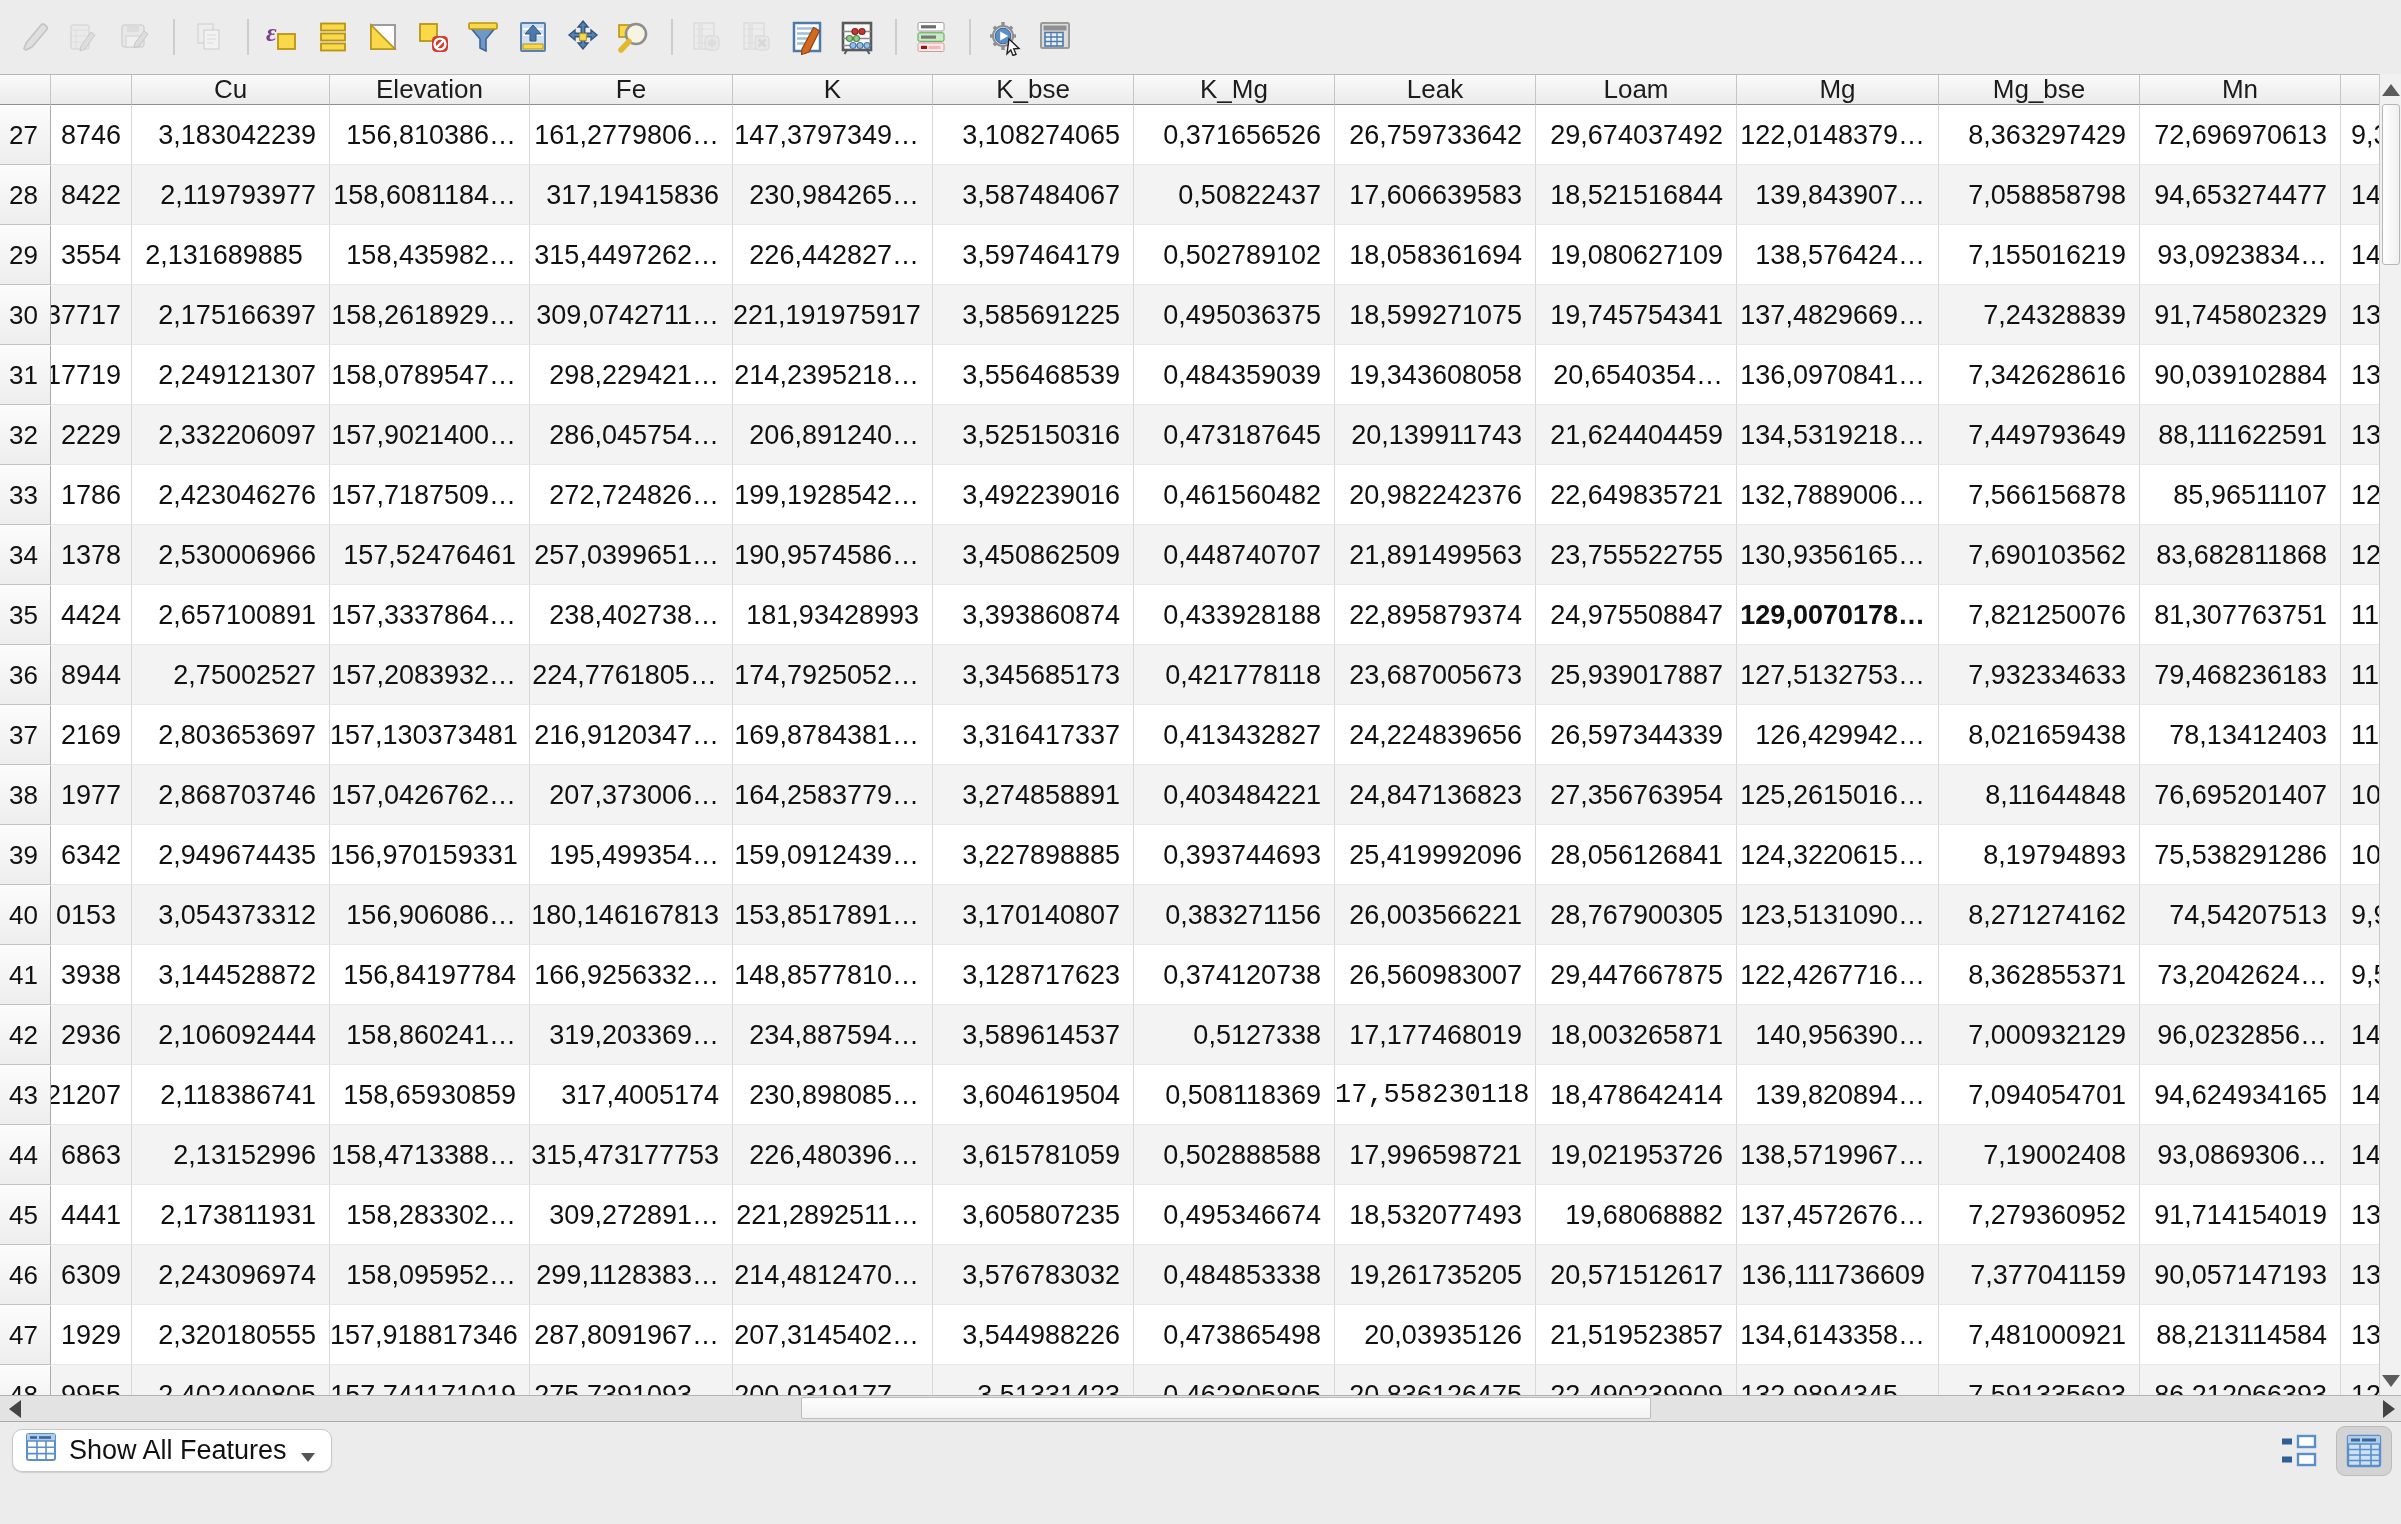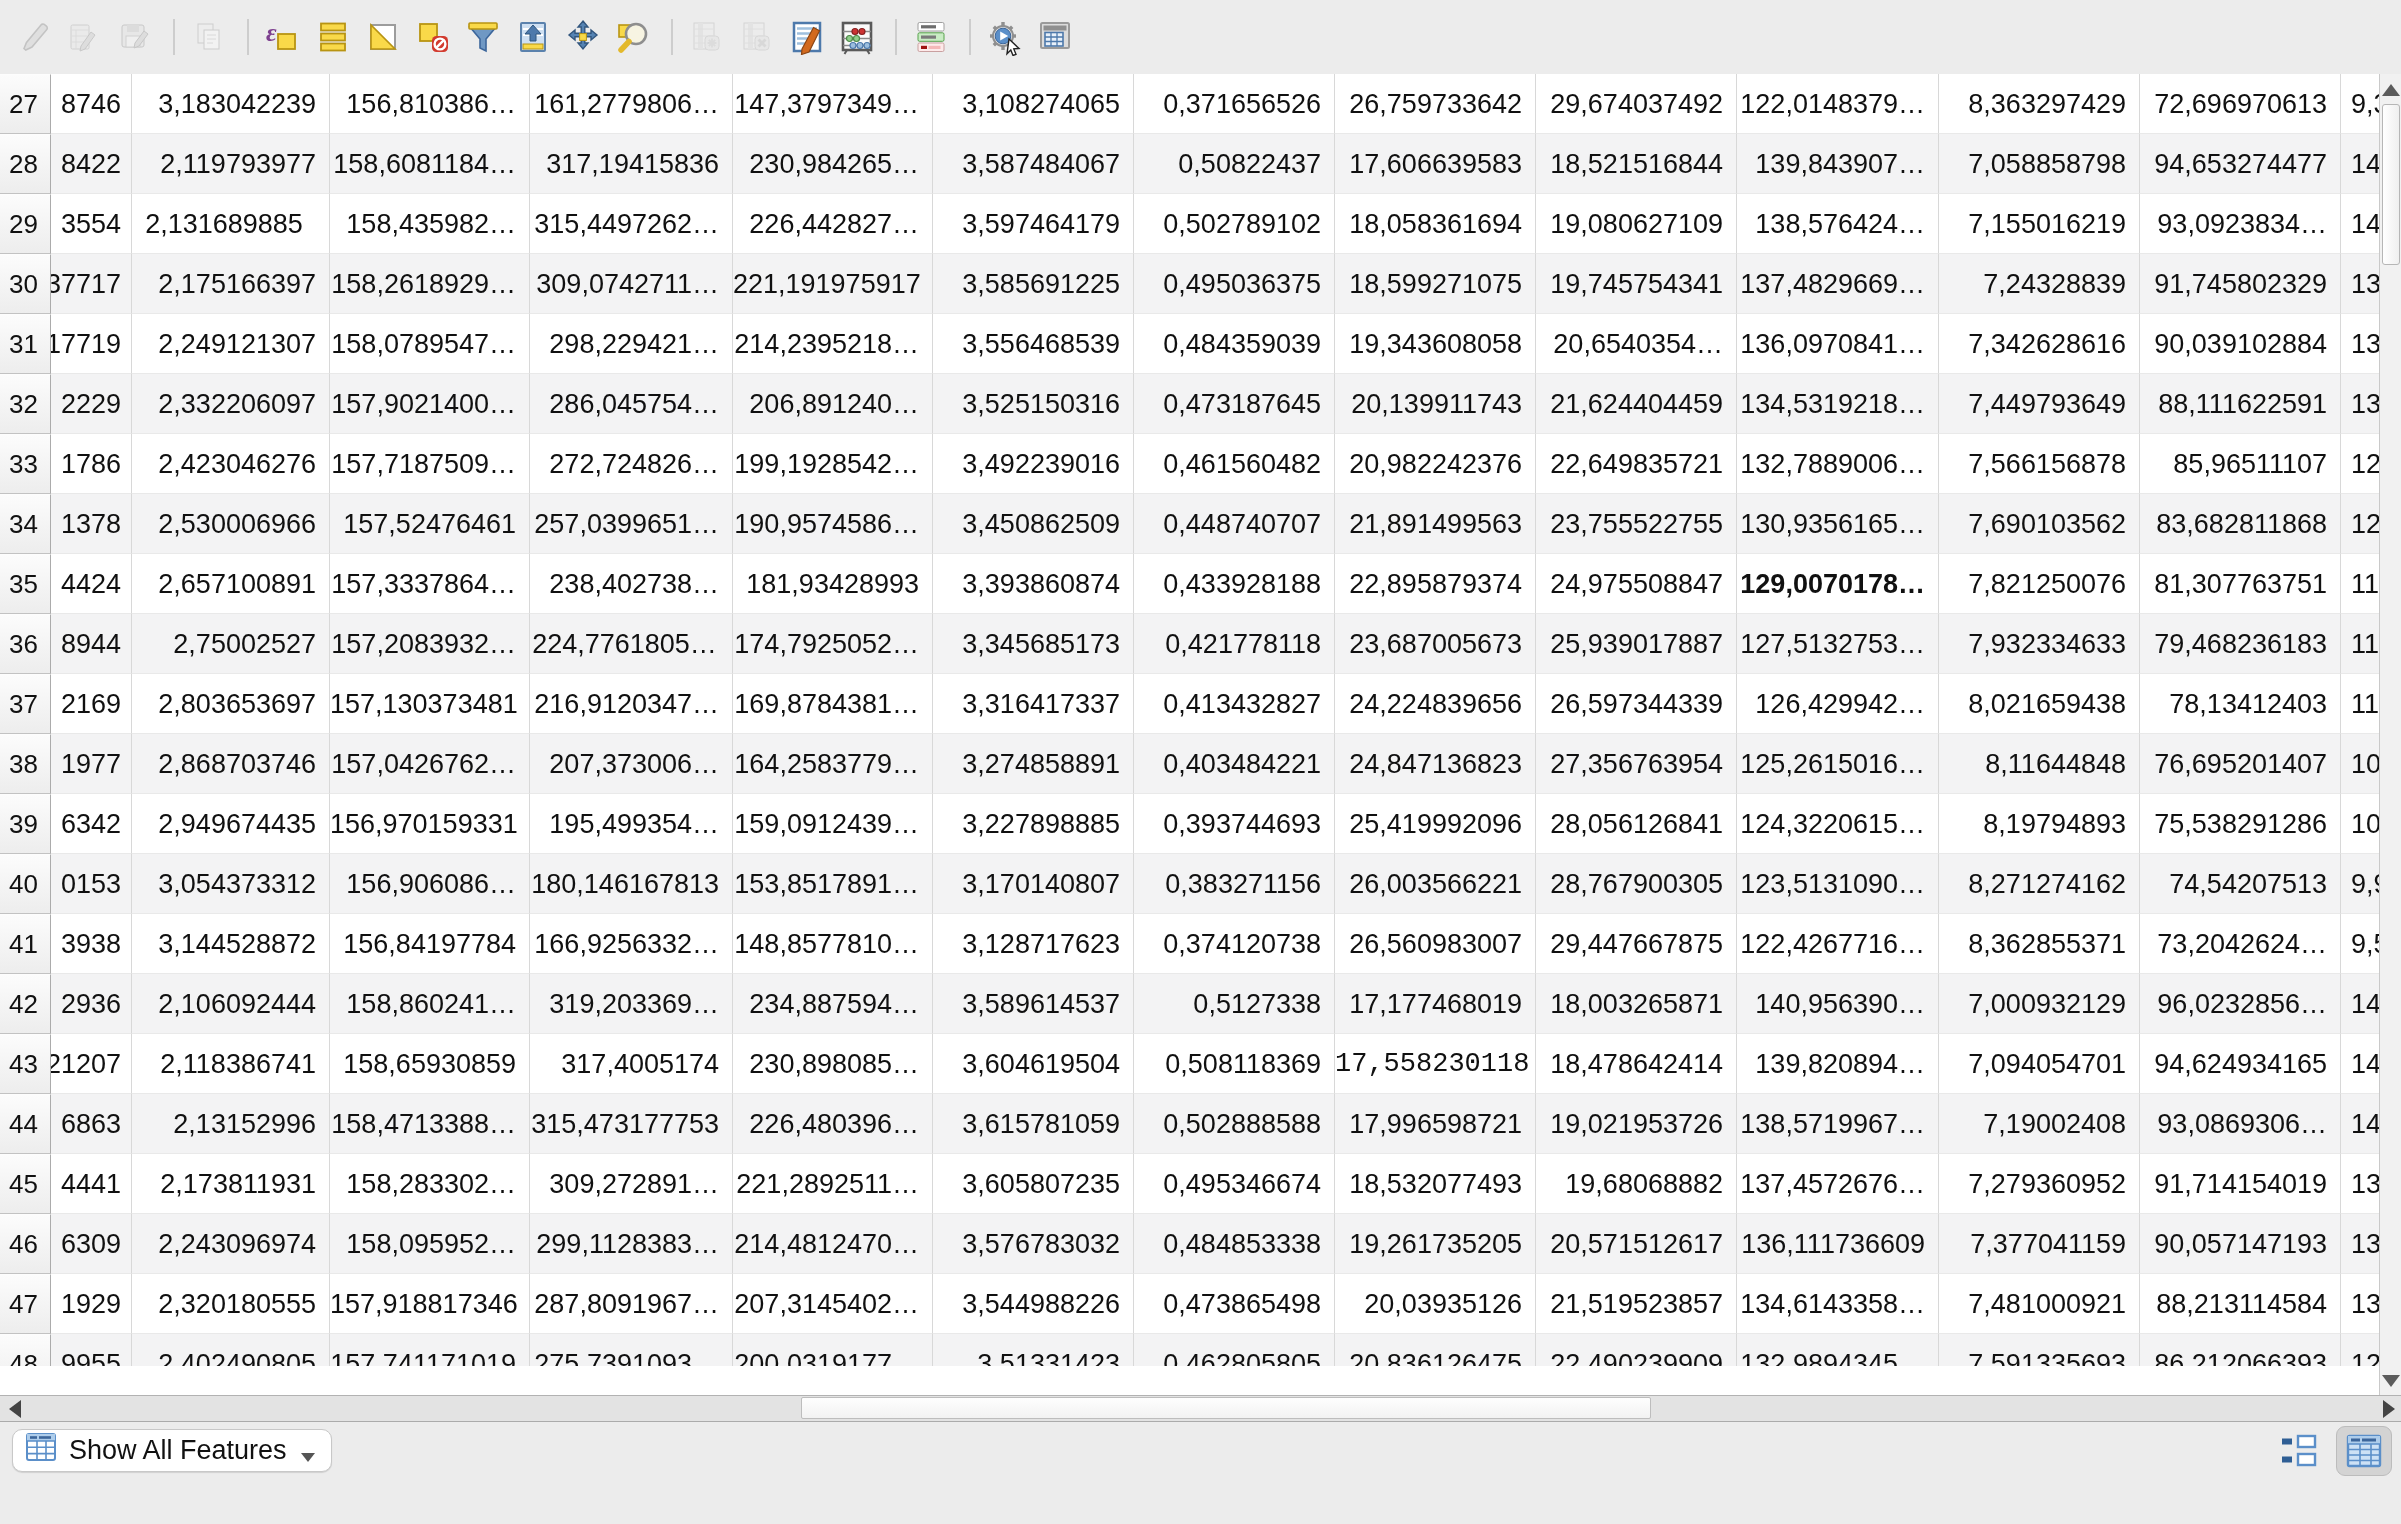--- a/index.html
+++ b/index.html
@@ -245,20 +245,36 @@
         <svg width="36" height="36" viewBox="0 0 36 36">
           <rect x="4" y="4" width="28" height="25" rx="1.5" fill="#dcdcdc" stroke="#9a9a9a" stroke-width="2"></rect>
           <rect x="6.5" y="6.5" width="23" height="5" fill="#8f8f8f"></rect>
           <rect x="8" y="13.5" width="18" height="13.5" fill="#e8f1fa" stroke="#4d79ab" stroke-width="1.6"></rect>
           <path d="M8 18 h18 M8 22.5 h18 M14 13.5 v13.5 M20 13.5 v13.5" stroke="#4d79ab" stroke-width="1.3"></path>
         </svg>
       </div>
     </div>
 
   <div class="table-area">
+    <div class="grid-header" id="grid-header">
+        <div class="hcell" style="width: 51px;"></div>
+        <div class="hcell" style="width: 81px;"></div>
+        <div class="hcell" style="width: 198px;">Cu</div>
+        <div class="hcell" style="width: 200px;">Elevation</div>
+        <div class="hcell" style="width: 203px;">Fe</div>
+        <div class="hcell" style="width: 200px;">K</div>
+        <div class="hcell" style="width: 201px;">K_bse</div>
+        <div class="hcell" style="width: 201px;">K_Mg</div>
+        <div class="hcell" style="width: 201px;">Leak</div>
+        <div class="hcell" style="width: 201px;">Loam</div>
+        <div class="hcell" style="width: 202px;">Mg</div>
+        <div class="hcell" style="width: 201px;">Mg_bse</div>
+        <div class="hcell" style="width: 201px;">Mn</div>
+        <div class="hcell" style="width: 62px;"></div>
+      </div>
     <div class="grid-body" id="grid-body">
         <div class="trow odd">
           <div class="rn">27</div>
           <div class="cell c-first" style="width: 81px;">8746</div>
           <div class="cell" style="width: 198px;">3,183042239</div>
           <div class="cell" style="width: 200px;">156,810386…</div>
           <div class="cell" style="width: 203px;">161,2779806…</div>
           <div class="cell" style="width: 200px;">147,3797349…</div>
           <div class="cell" style="width: 201px;">3,108274065</div>
           <div class="cell" style="width: 201px;">0,371656526</div>
@@ -456,21 +472,21 @@
           <div class="cell" style="width: 201px;">0,393744693</div>
           <div class="cell" style="width: 201px;">25,419992096</div>
           <div class="cell" style="width: 201px;">28,056126841</div>
           <div class="cell" style="width: 202px;">124,3220615…</div>
           <div class="cell" style="width: 201px;">8,19794893</div>
           <div class="cell" style="width: 201px;">75,538291286</div>
           <div class="cell c-last" style="width: 62px;">10,4</div>
         </div>
         <div class="trow even">
           <div class="rn">40</div>
-          <div class="cell c-first" style="width: 81px;">0153</div>
+          <div class="cell c-first" style="width: 81px; text-align: center;">0153</div>
           <div class="cell" style="width: 198px;">3,054373312</div>
           <div class="cell" style="width: 200px;">156,906086…</div>
           <div class="cell" style="width: 203px;">180,146167813</div>
           <div class="cell" style="width: 200px;">153,8517891…</div>
           <div class="cell" style="width: 201px;">3,170140807</div>
           <div class="cell" style="width: 201px;">0,383271156</div>
           <div class="cell" style="width: 201px;">26,003566221</div>
           <div class="cell" style="width: 201px;">28,767900305</div>
           <div class="cell" style="width: 202px;">123,5131090…</div>
           <div class="cell" style="width: 201px;">8,271274162</div>

